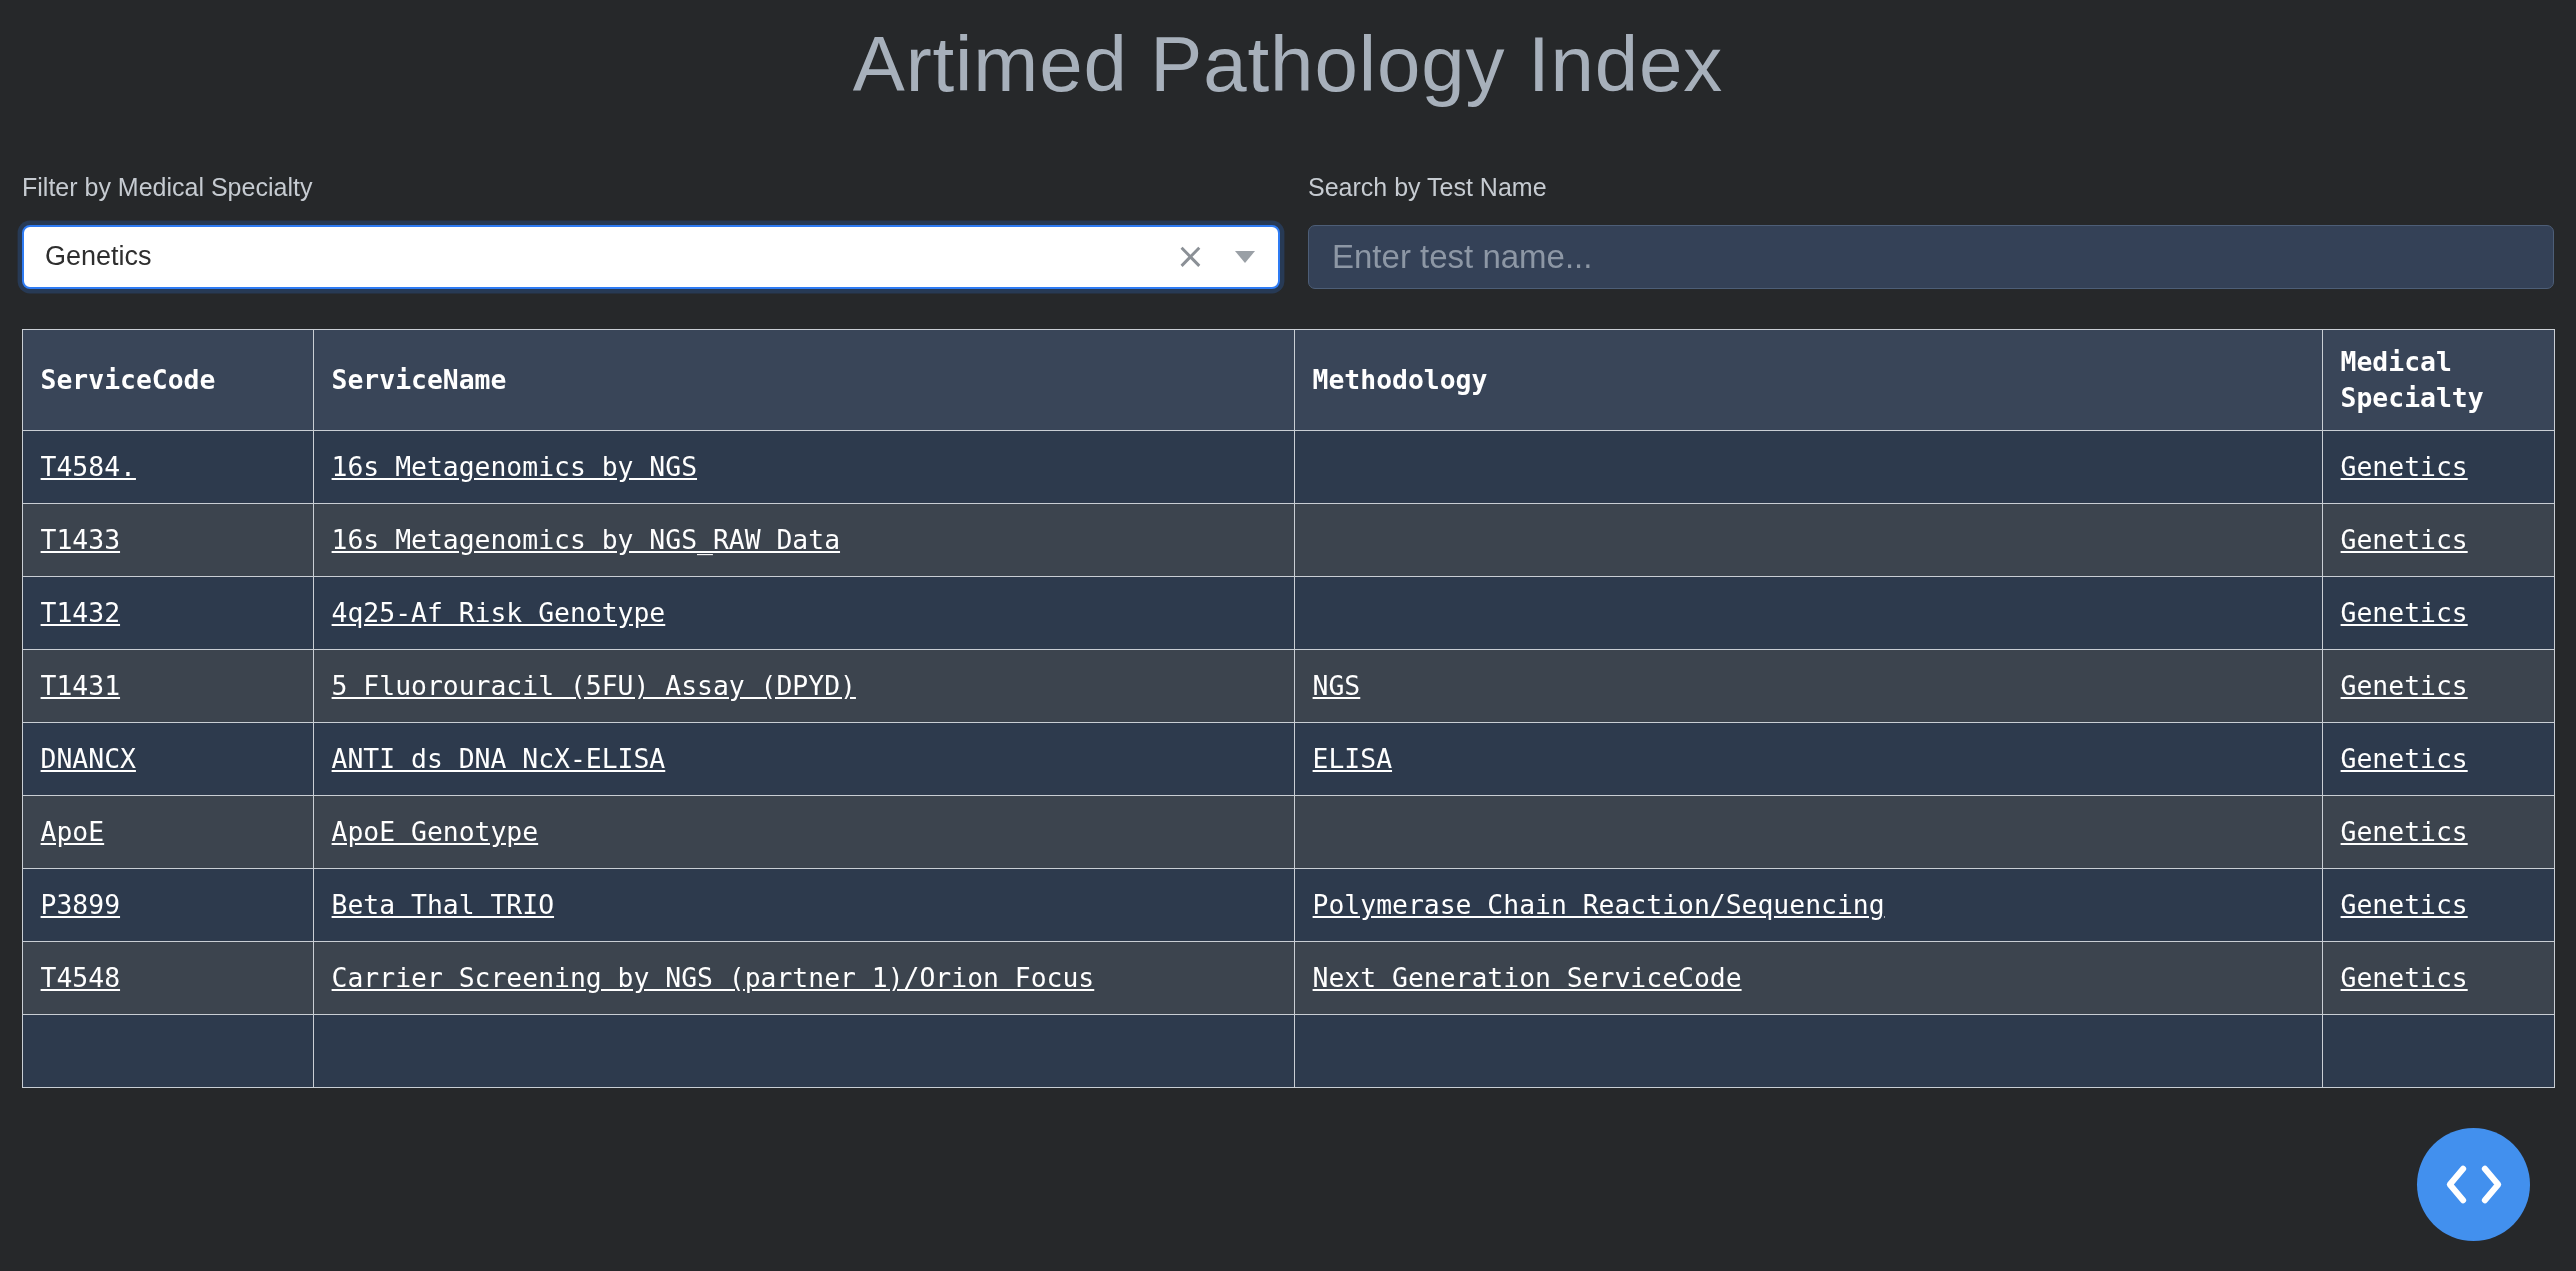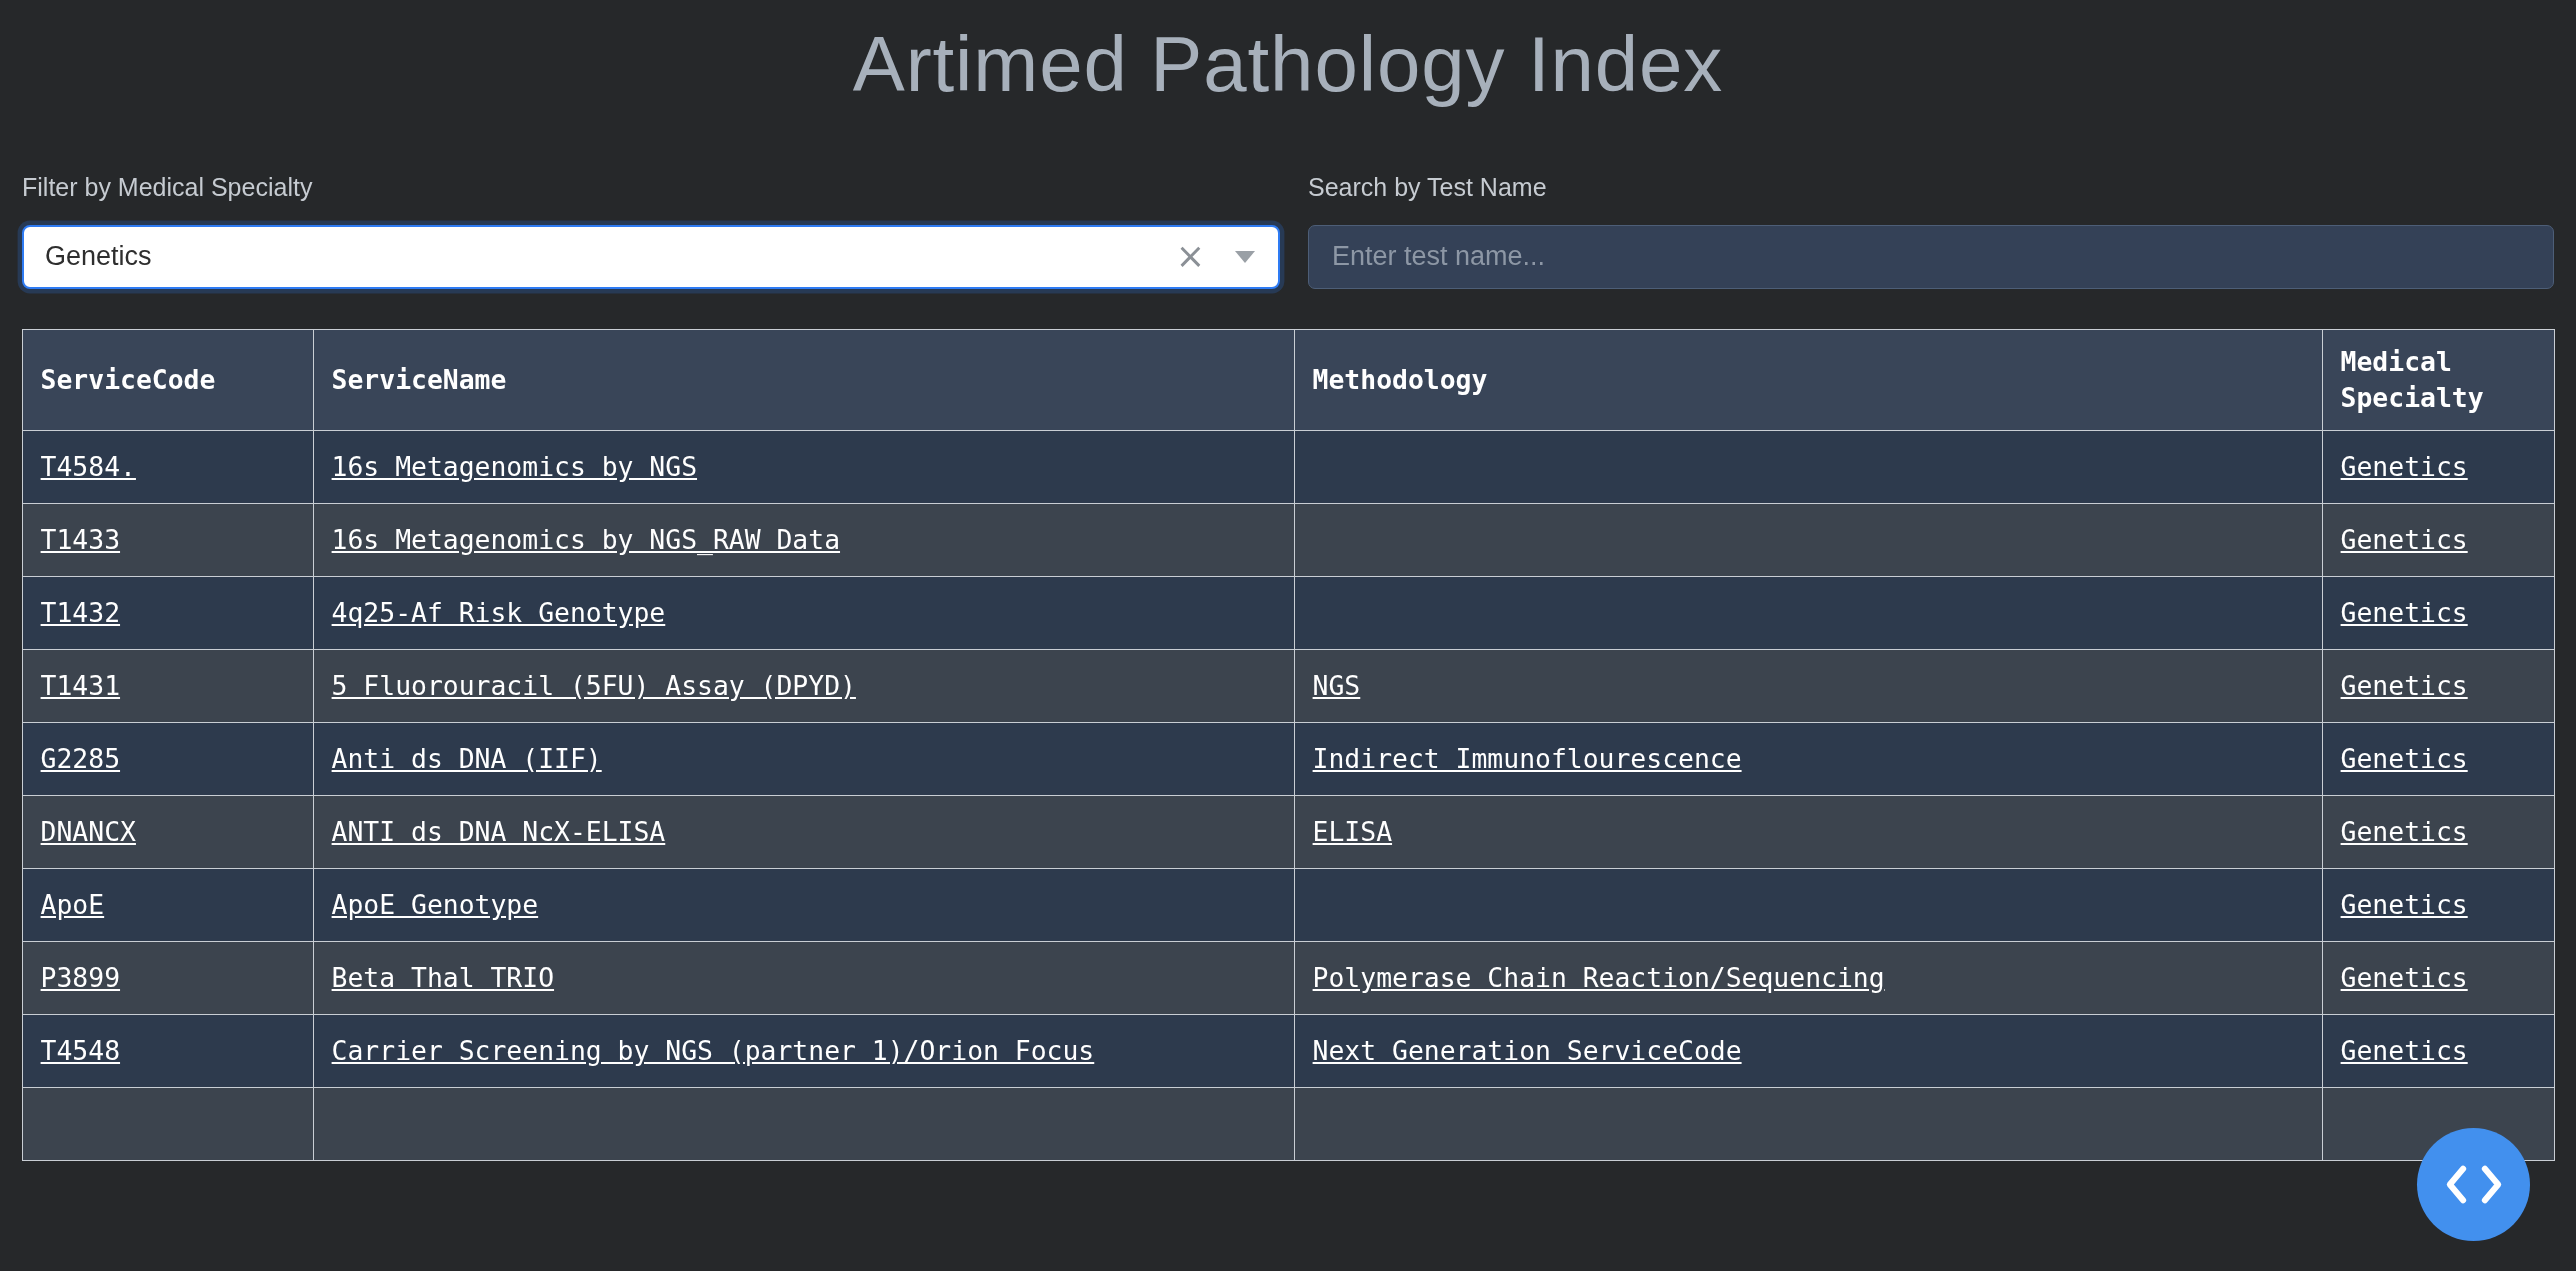--- a/index.html
+++ b/index.html
@@ -72,21 +72,21 @@
   }
 
   
   .search-input {
     width: 100%;
     height: 64px;
     background: #344157;
     border: 1.8px solid #4d5e77;
     border-radius: 7px;
     padding: 12px 23px;
-    font-size: 27px;
+    font-size: 33px;
     color: #dfe4ea;
     font-family: "Liberation Sans", sans-serif;
     outline: none;
   }
   .search-input::placeholder { color: #8d97a5; opacity: 1; }
 
   
   table.data-table {
     width: 100%;
     margin-top: 40px;
@@ -202,26 +202,20 @@
           <td></td>
           <td>Genetics</td>
         </tr>
         <tr>
           <td>T1431</td>
           <td>5 Fluorouracil (5FU) Assay (DPYD)</td>
           <td>NGS</td>
           <td>Genetics</td>
         </tr>
         <tr>
-          <td>G2285</td>
-          <td>Anti ds DNA (IIF)</td>
-          <td>Indirect Immunoflourescence</td>
-          <td>Genetics</td>
-        </tr>
-        <tr>
           <td>DNANCX</td>
           <td>ANTI ds DNA NcX-ELISA</td>
           <td>ELISA</td>
           <td>Genetics</td>
         </tr>
         <tr>
           <td>ApoE</td>
           <td>ApoE Genotype</td>
           <td></td>
           <td>Genetics</td>

